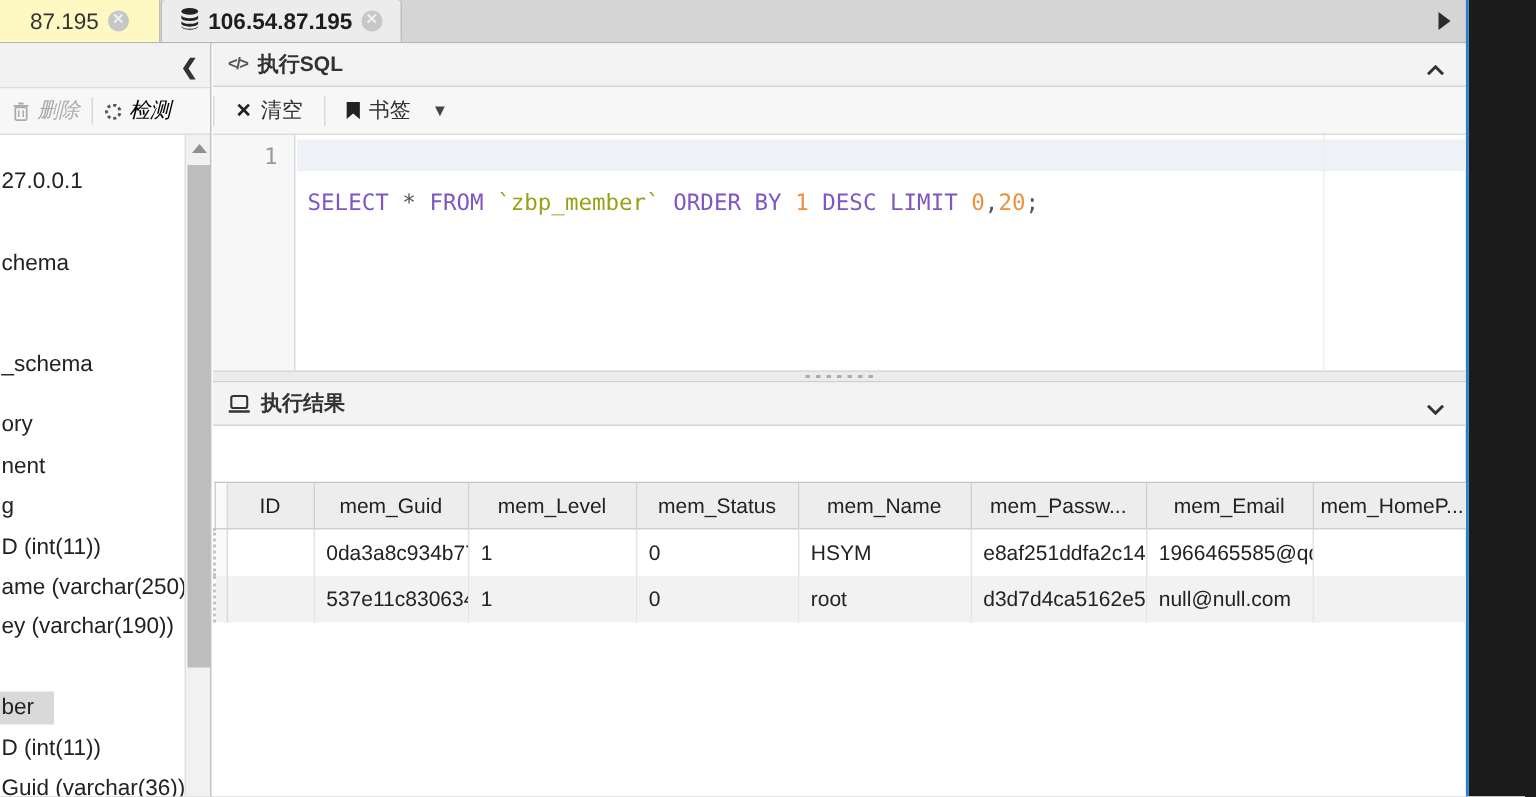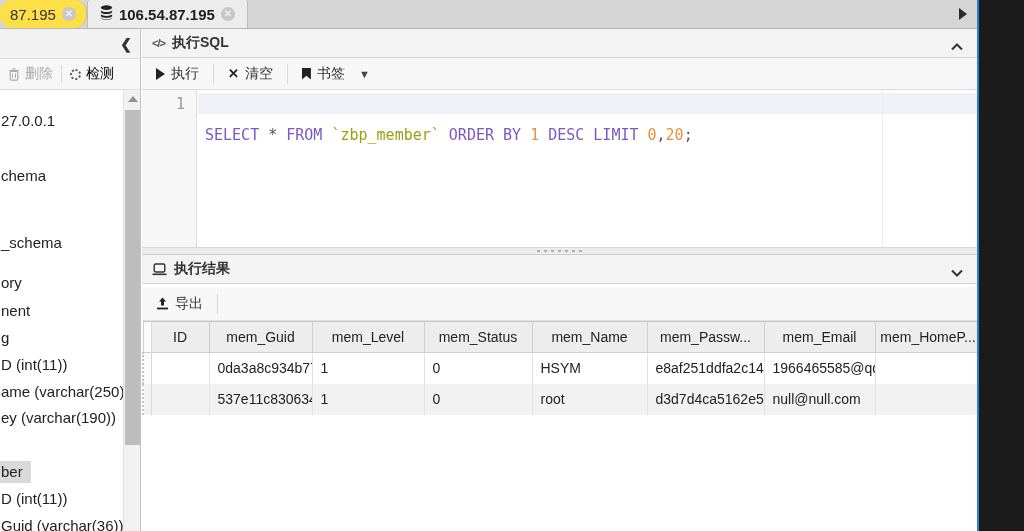--- a/index.html
+++ b/index.html
@@ -2,38 +2,38 @@
 <html><head>
 <meta charset="utf-8">
 <style>
   * { margin:0; padding:0; box-sizing:border-box; }
   html,body { width:1024px; height:531px; overflow:hidden; font-family:"Liberation Sans", sans-serif; }
   .screen { position:relative; width:1024px; height:531px; background:#1b1b1b; }
   .app { position:absolute; left:0; top:0; width:979px; height:531px; background:#fff; border-right:2px solid #2a7fd0; }
 
   
   .tabbar { position:absolute; left:0; top:0; width:100%; height:29px; background:#d5d5d5; border-bottom:1px solid #b7b7b7; display:flex; align-items:stretch; }
-  .tab { display:flex; align-items:center; gap:6px; padding:0 10px; font-size:15px; color:#333; border-right:1px solid #bdbdbd; background:#fde047; cursor:default;border-radius:12px; }
+  .tab { display:flex; align-items:center; gap:6px; padding:0 20px; font-size:15px; color:#333; border-right:1px solid #bdbdbd; background:#fef9c3; cursor:default; }
   .tab.active { background:#ececec; font-weight:bold; color:#1d1d1d; border-left:1px solid #bdbdbd; border-radius:3px 3px 0 0; padding:0 12px; }
   .tab .close { width:14px; height:14px; border-radius:50%; background:#c7c7c7; color:#efefef; font-size:10px; line-height:14px; text-align:center; font-weight:bold; }
   .db-icon { display:inline-block; }
   .tab-overflow { position:absolute; right:10px; top:8px; width:0; height:0; border-top:6px solid transparent; border-bottom:6px solid transparent; border-left:8px solid #2b2b2b; }
 
   
   .sidebar { position:absolute; left:0; top:29px; bottom:0; width:141px; background:#fff; border-right:1px solid #c3c3c3; }
   .sb-header { position:absolute; left:0; top:0; width:100%; height:30px; background:#f2f2f2; border-bottom:1px solid #dcdcdc; }
   .sb-collapse { position:absolute; right:8px; top:7px; font-size:14px; font-weight:bold; color:#333; }
   .sb-toolbar { position:absolute; left:0; top:30px; width:100%; height:31px; background:#f7f7f7; border-bottom:1px solid #dcdcdc; display:flex; align-items:center; font-size:14px; }
-  .sb-btn { display:flex; align-items:center; gap:5px; padding:0 8px; }
+  .sb-btn { display:flex; align-items:center; gap:5px; padding:0 8px;font-style:italic; }
   .sb-btn.disabled { color:#ababab; }
   .sb-sep { width:1px; height:18px; background:#d8d8d8; }
   .spinner { width:11px; height:11px; border-radius:50%; border:2px dotted #555; display:inline-block; }
   .sb-tree { position:absolute; left:0; top:61px; right:17px; bottom:0; overflow:hidden; }
   .tree-item { position:absolute; left:0; white-space:nowrap; font-size:15px; color:#222; line-height:20px; padding:1px 4px 1px 1px; }
-  .tree-item.selected { background:#d9d9d9; padding-right:8px; }
+  .tree-item.selected { background:#d9d9d9; padding-right:13px; }
   .sb-scroll { position:absolute; right:0; top:61px; bottom:0; width:17px; background:#f1f1f1; border-left:1px solid #e3e3e3; }
   .sb-scroll .up { position:absolute; top:6px; left:4px; width:0; height:0; border-left:5px solid transparent; border-right:5px solid transparent; border-bottom:6px solid #8f8f8f; }
   .sb-scroll .thumb { position:absolute; top:20px; left:1px; width:15px; height:335px; background:#bdbdbd; }
 
   
   .main { position:absolute; left:142px; top:29px; right:0; bottom:0; background:#fff; }
   .panel-header { position:absolute; left:0; width:100%; height:29px; background:#f3f3f3; border-bottom:1px solid #d4d4d4; display:flex; align-items:center; gap:7px; padding:0 10px; font-size:14px; font-weight:bold; color:#333; }
   .hdr-chevron { position:absolute; right:14px; top:9px; }
   .code-glyph { font-size:11px; font-weight:bold; color:#555; letter-spacing:-1px; }
 
@@ -144,24 +144,20 @@
         <span class="code-glyph">&lt;/&gt;</span>
         <span>执行SQL</span>
         <span class="hdr-chevron">
           <svg width="12" height="8" viewBox="0 0 12 8">
               <polyline points="1,6.5 6,1.5 11,6.5" fill="none" stroke="#333" stroke-width="2"></polyline>
             </svg>
         </span>
       </div>
 
       <div class="sql-toolbar">
-        <span class="tb-btn">
-          <span class="play-icon"></span>
-          <span>执行</span>
-        </span>
         <span class="tb-sep"></span>
         <span class="tb-btn">
           <span class="x-icon">✕</span>
           <span>清空</span>
         </span>
         <span class="tb-sep"></span>
         <span class="tb-btn">
           <span class="bm-icon"></span>
           <span>书签</span>
           <span class="caret">▼</span>
@@ -193,30 +189,20 @@
             <line x1="0.5" y1="11.3" x2="14.5" y2="11.3" stroke="#333" stroke-width="1.6"></line>
           </svg>
         <span>执行结果</span>
         <span class="hdr-chevron">
           <svg width="12" height="8" viewBox="0 0 12 8">
               <polyline points="1,1.5 6,6.5 11,1.5" fill="none" stroke="#333" stroke-width="2"></polyline>
             </svg>
         </span>
       </div>
 
-      <div class="export-bar">
-        <span class="tb-btn">
-          <svg width="13" height="13" viewBox="0 0 13 13">
-              <path d="M6.5 0.5 L10 4.5 H8 V8.5 H5 V4.5 H3 Z" fill="#222"></path>
-              <rect x="1" y="10.6" width="11" height="1.8" fill="#222"></rect>
-            </svg>
-          <span>导出</span>
-        </span>
-        <span class="tb-sep"></span>
-      </div>
 
       <div class="table-wrap">
         <table>
           <colgroup id="cols">
               <col style="width: 8px;">
               <col style="width: 58px;">
               <col style="width: 103px;">
               <col style="width: 112px;">
               <col style="width: 108px;">
               <col style="width: 115px;">

